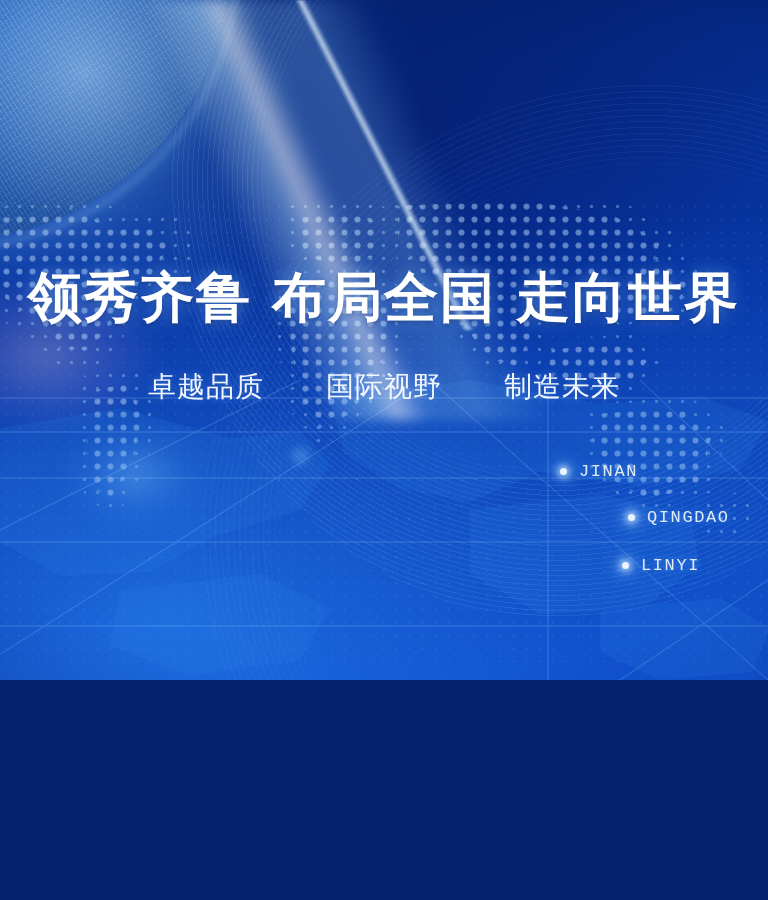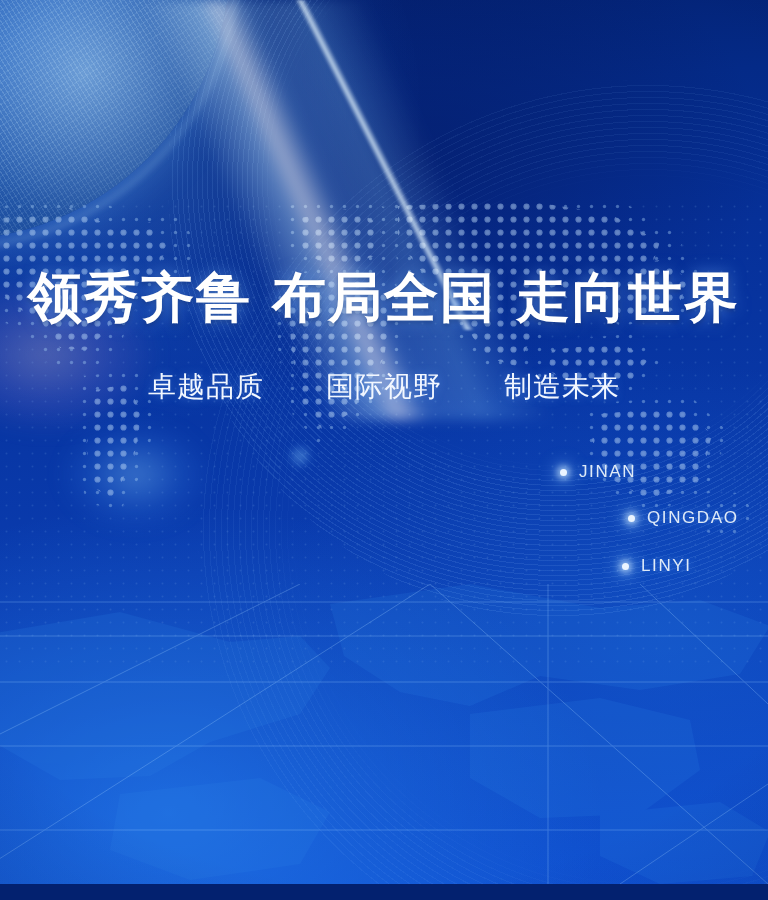--- a/index.html
+++ b/index.html
@@ -4,21 +4,21 @@
 <title>Banner</title>
 <style>
   html,body{margin:0;padding:0;background:#03216f;}
   body{
     font-family:"Liberation Sans", sans-serif;
     -webkit-font-smoothing:antialiased;
   }
   #banner{
     position:relative;
     width:768px;
-    height:884px;
+    height:680px;
     overflow:hidden;
     background:#0a3aa5;
   }
   .layer{position:absolute;inset:0;pointer-events:none;}
 
   
   #bg-base{
     background:
       linear-gradient(175deg,
         #03206f 0%,
@@ -186,21 +186,21 @@
   .city .marker{
     position:relative;
     width:7px;height:7px;border-radius:50%;
     background:#eaf4ff;
     box-shadow:0 0 7px 3px rgba(200,230,255,.75), 0 0 16px 7px rgba(120,190,255,.35);
     margin-right:12px;
     flex:0 0 auto;
   }
   .city .label{
     color:#dfeaf7;
-    font-family:Liberation Sans, sans-serif;
+    font-family:Liberation Mono, monospace;
     font-weight:400;
     font-size:17px;
     letter-spacing:1.6px;
     text-shadow:0 0 8px rgba(110,175,255,.55);
   }
   #city-jinan   {left:560px; top:462px;}
   #city-qingdao {left:628px; top:508px;}
   #city-linyi   {left:622px; top:556px;}
 </style>
 </head>

